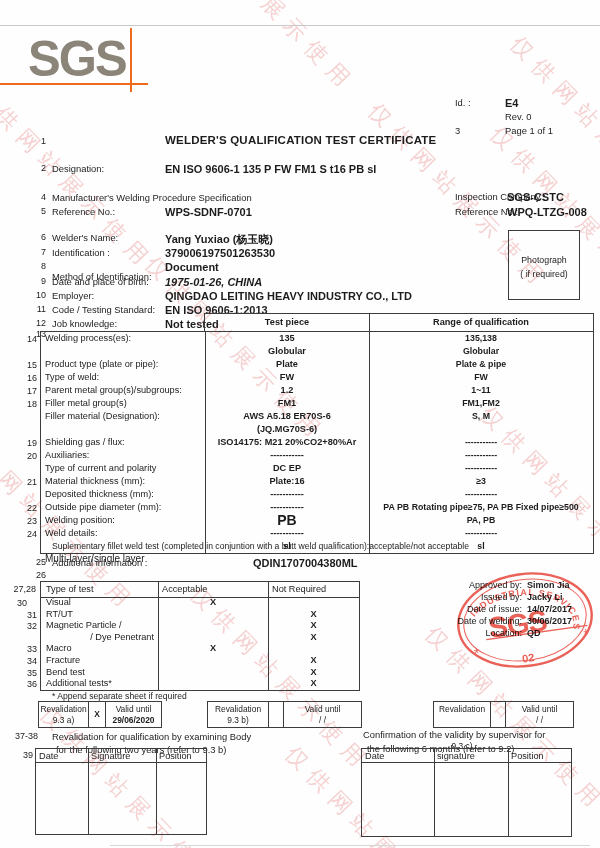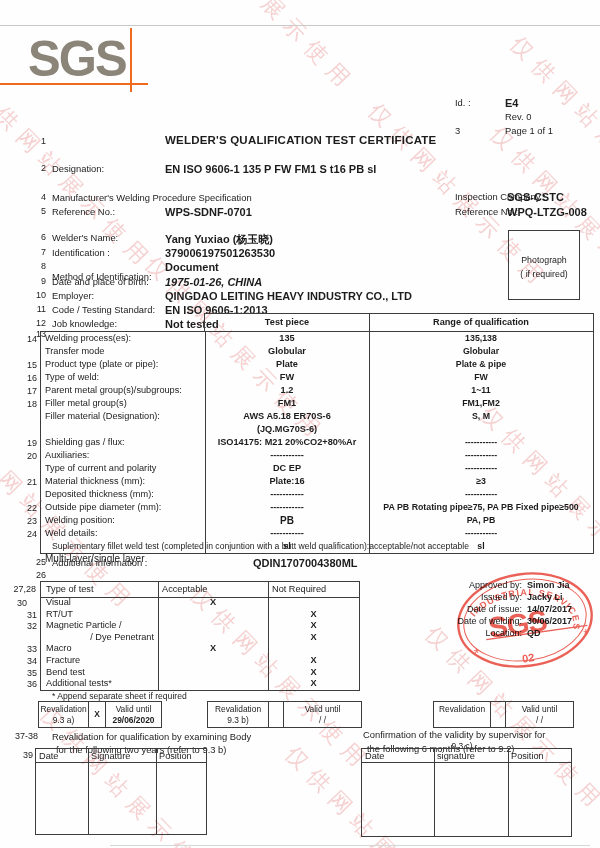--- a/index.html
+++ b/index.html
@@ -120,21 +120,20 @@
       <div class="cell cc b" style="left:164px;top:3px;width:224px;">Range of qualification</div>
     </div>
 
     <div class="box" id="qual-body" style="left:0;top:18px;width:552px;height:221px;">
       <div class="vline" style="left:164px;top:0;height:221px;"></div>
       <div class="vline" style="left:328px;top:0;height:221px;"></div>
     <div class="num" style="left:-34px;top:2px;width:30px;">14</div>
         <div class="qrow" style="left:4px;top:0px;width:158px;font-size:9.2px;">Welding process(es):</div>
         <div class="qrow cc" style="left: 164px; top: 0px; width: 164px; font-size: 9.2px; text-align: center; font-weight: bold;">135</div>
         <div class="qrow cc" style="left: 328px; top: 0px; width: 224px; font-size: 8.8px; text-align: center; font-weight: bold;">135,138</div>
-        <div class="qrow" style="left:4px;top:13px;width:158px;font-size:9.2px;">Transfer mode</div>
         <div class="qrow cc" style="left: 164px; top: 13px; width: 164px; font-size: 9.2px; text-align: center; font-weight: bold;">Globular</div>
         <div class="qrow cc" style="left: 328px; top: 13px; width: 224px; font-size: 8.8px; text-align: center; font-weight: bold;">Globular</div>
         <div class="num" style="left:-34px;top:28px;width:30px;">15</div>
         <div class="qrow" style="left:4px;top:26px;width:158px;font-size:9.2px;">Product type (plate or pipe):</div>
         <div class="qrow cc" style="left: 164px; top: 26px; width: 164px; font-size: 9.2px; text-align: center; font-weight: bold;">Plate</div>
         <div class="qrow cc" style="left: 328px; top: 26px; width: 224px; font-size: 8.8px; text-align: center; font-weight: bold;">Plate &amp; pipe</div>
         <div class="num" style="left:-34px;top:41px;width:30px;">16</div>
         <div class="qrow" style="left:4px;top:39px;width:158px;font-size:9.2px;">Type of weld:</div>
         <div class="qrow cc" style="left: 164px; top: 39px; width: 164px; font-size: 9.2px; text-align: center; font-weight: bold;">FW</div>
         <div class="qrow cc" style="left: 328px; top: 39px; width: 224px; font-size: 8.8px; text-align: center; font-weight: bold;">FW</div>
@@ -167,21 +166,21 @@
         <div class="qrow cc" style="left: 328px; top: 143px; width: 224px; font-size: 8.8px; text-align: center; font-weight: bold;">≥3</div>
         <div class="qrow" style="left:4px;top:156px;width:158px;font-size:9.2px;">Deposited thickness (mm):</div>
         <div class="qrow cc" style="left: 164px; top: 156px; width: 164px; font-size: 9.2px; text-align: center; font-weight: bold;">-----------</div>
         <div class="qrow cc" style="left: 328px; top: 156px; width: 224px; font-size: 8.8px; text-align: center; font-weight: bold;">-----------</div>
         <div class="num" style="left:-34px;top:171px;width:30px;">22</div>
         <div class="qrow" style="left:4px;top:169px;width:158px;font-size:9.2px;">Outside pipe diameter (mm):</div>
         <div class="qrow cc" style="left: 164px; top: 169px; width: 164px; font-size: 9.2px; text-align: center; font-weight: bold;">-----------</div>
         <div class="qrow cc" style="left: 328px; top: 169px; width: 224px; font-size: 8.8px; text-align: center; font-weight: bold;">PA PB Rotating pipe≥75, PA PB Fixed pipe≥500</div>
         <div class="num" style="left:-34px;top:184px;width:30px;">23</div>
         <div class="qrow" style="left:4px;top:182px;width:158px;font-size:9.2px;">Welding position:</div>
-        <div class="qrow cc" style="left: 164px; top: 182px; width: 164px; font-size: 10px; text-align: center; font-weight: bold;">PB</div>
+        <div class="qrow cc" style="left: 164px; top: 182px; width: 164px; font-size: 14px; text-align: center; font-weight: bold;">PB</div>
         <div class="qrow cc" style="left: 328px; top: 182px; width: 224px; font-size: 8.8px; text-align: center; font-weight: bold;">PA, PB</div>
         <div class="num" style="left:-34px;top:197px;width:30px;">24</div>
         <div class="qrow" style="left:4px;top:195px;width:158px;font-size:9.2px;">Weld details:</div>
         <div class="qrow cc" style="left: 164px; top: 195px; width: 164px; font-size: 9.2px; text-align: center; font-weight: bold;">-----------</div>
         <div class="qrow cc" style="left: 328px; top: 195px; width: 224px; font-size: 8.8px; text-align: center; font-weight: bold;">-----------</div>
         <div class="qrow" style="left:4px;top:208px;width:188px;font-size:10px;margin-top:12px;">Multi-layer/single layer</div>
         <div class="qrow cc" style="left: 164px; top: 208px; width: 164px; font-size: 9.2px; text-align: center; font-weight: bold;">sl</div>
         <div class="qrow cc" style="left: 328px; top: 208px; width: 224px; font-size: 8.8px; text-align: center; font-weight: bold;">sl</div>
       </div>
   </div>

